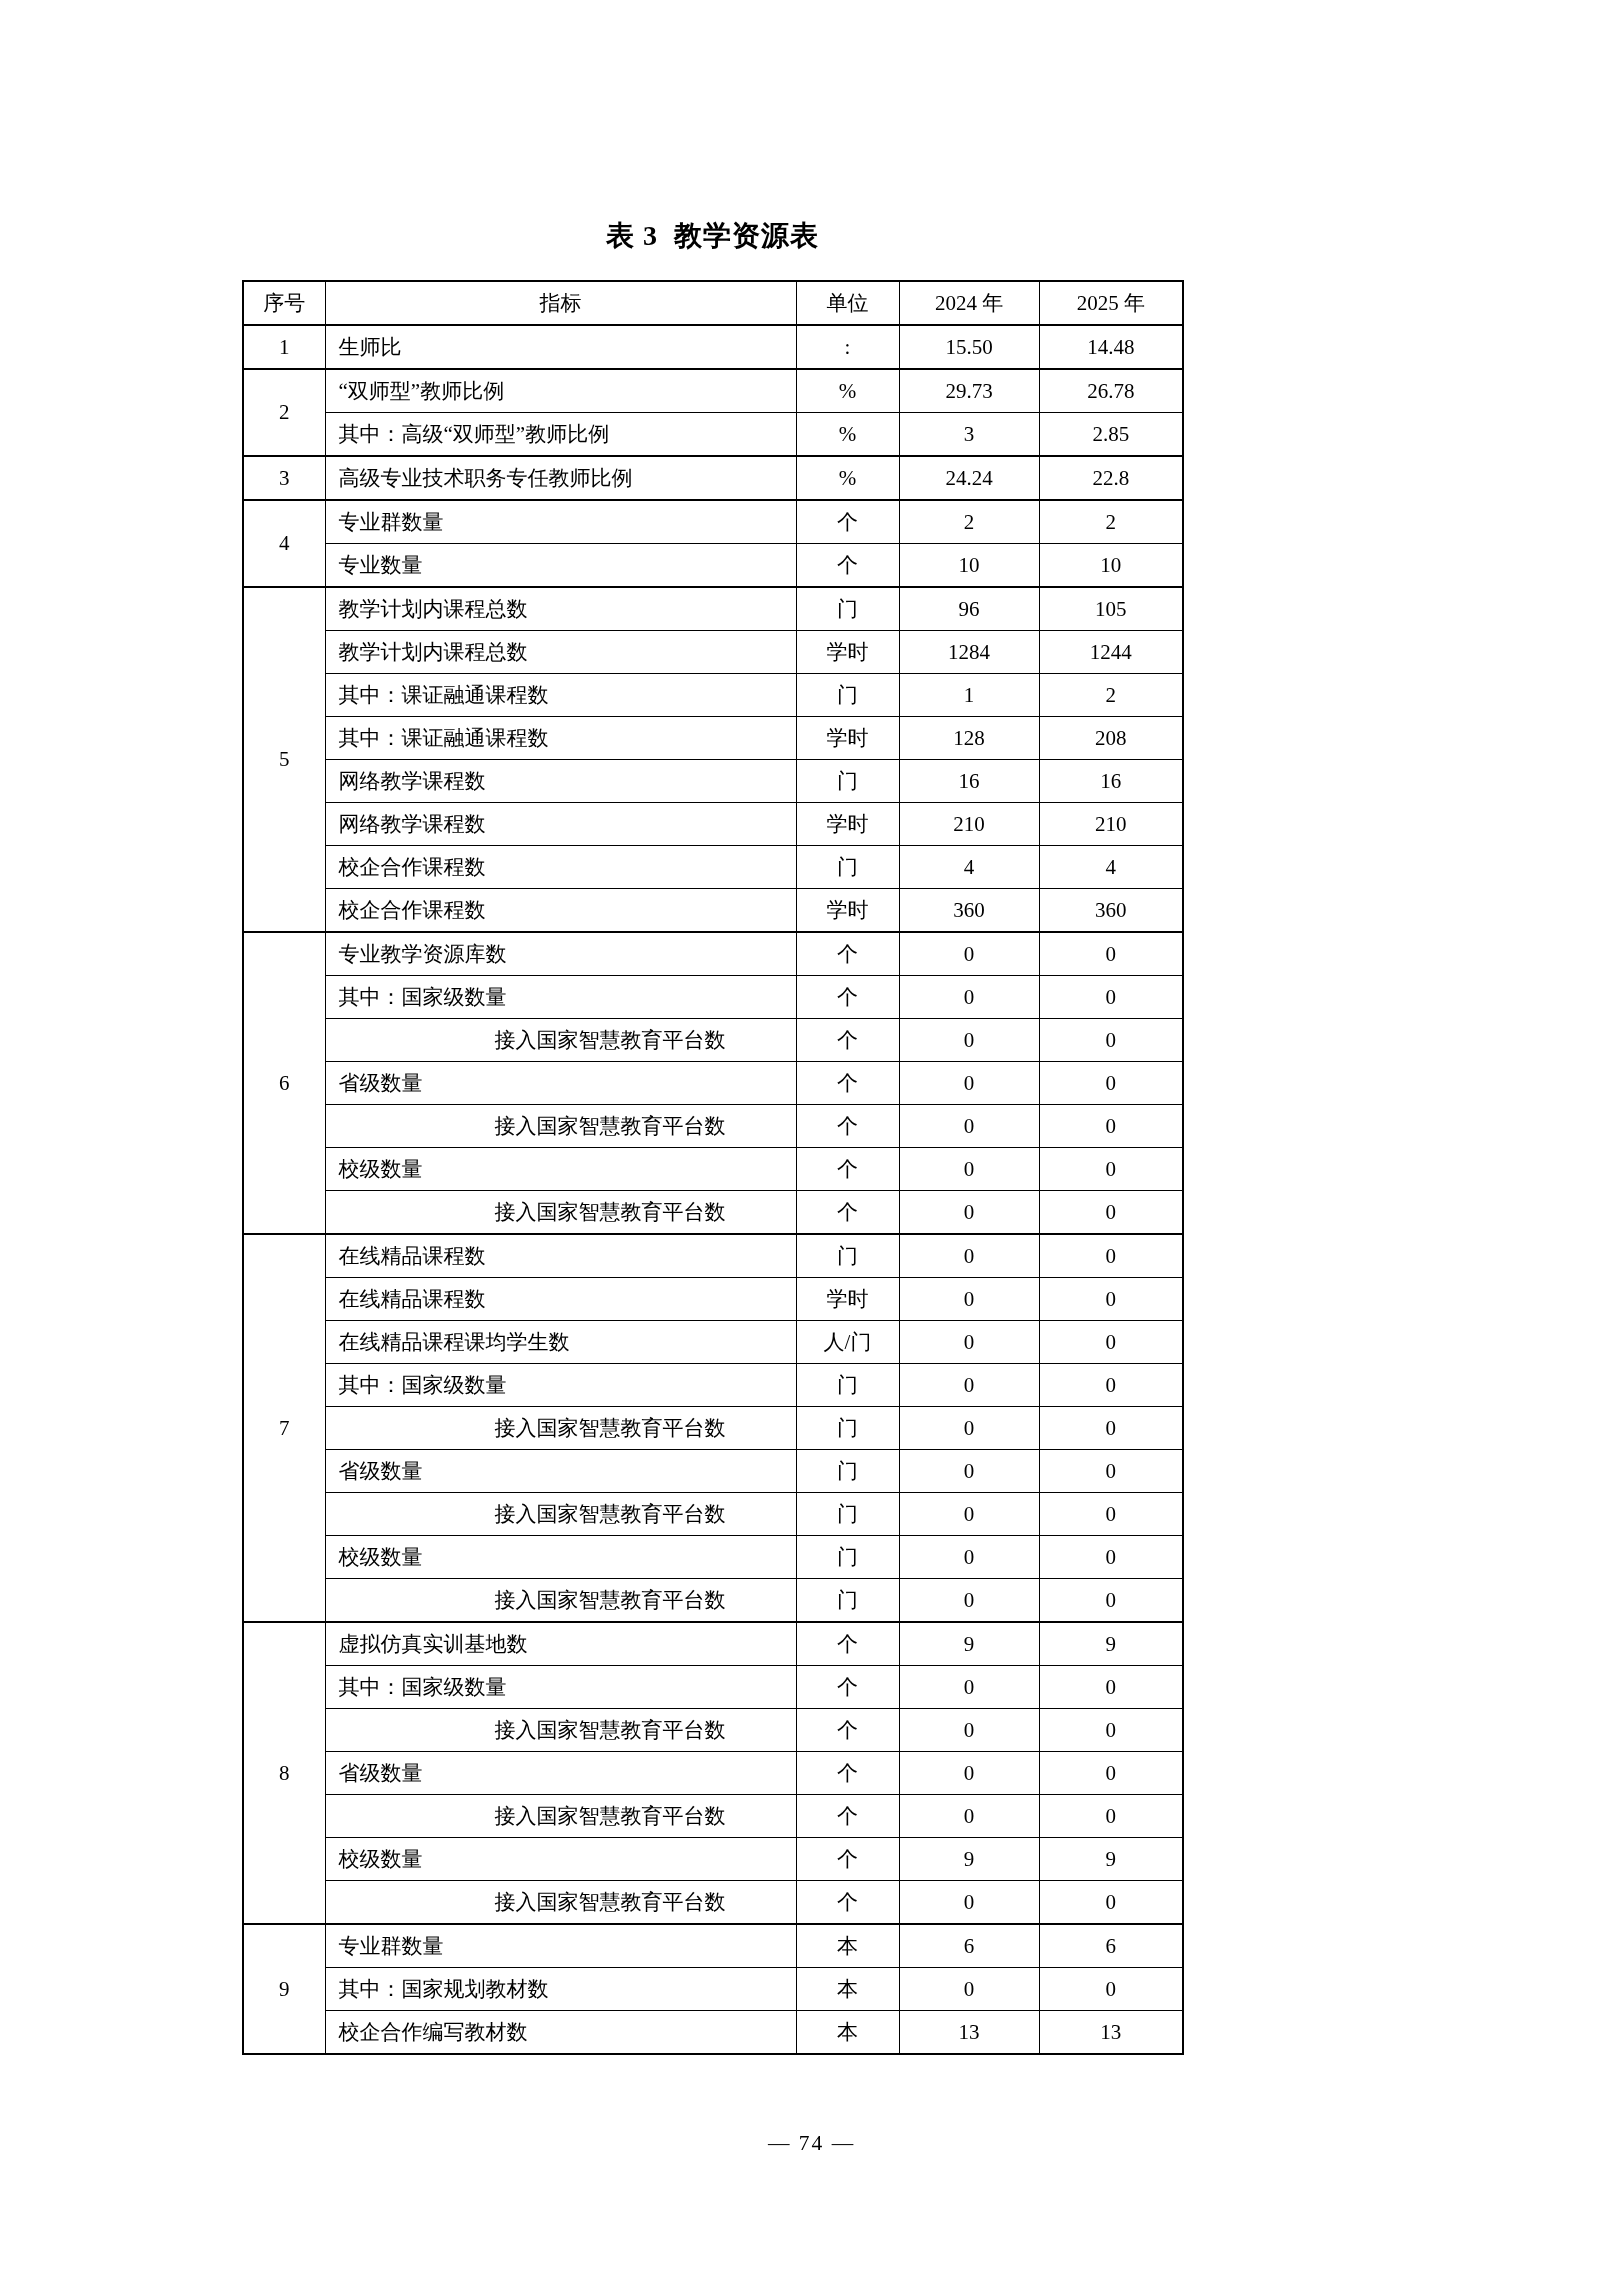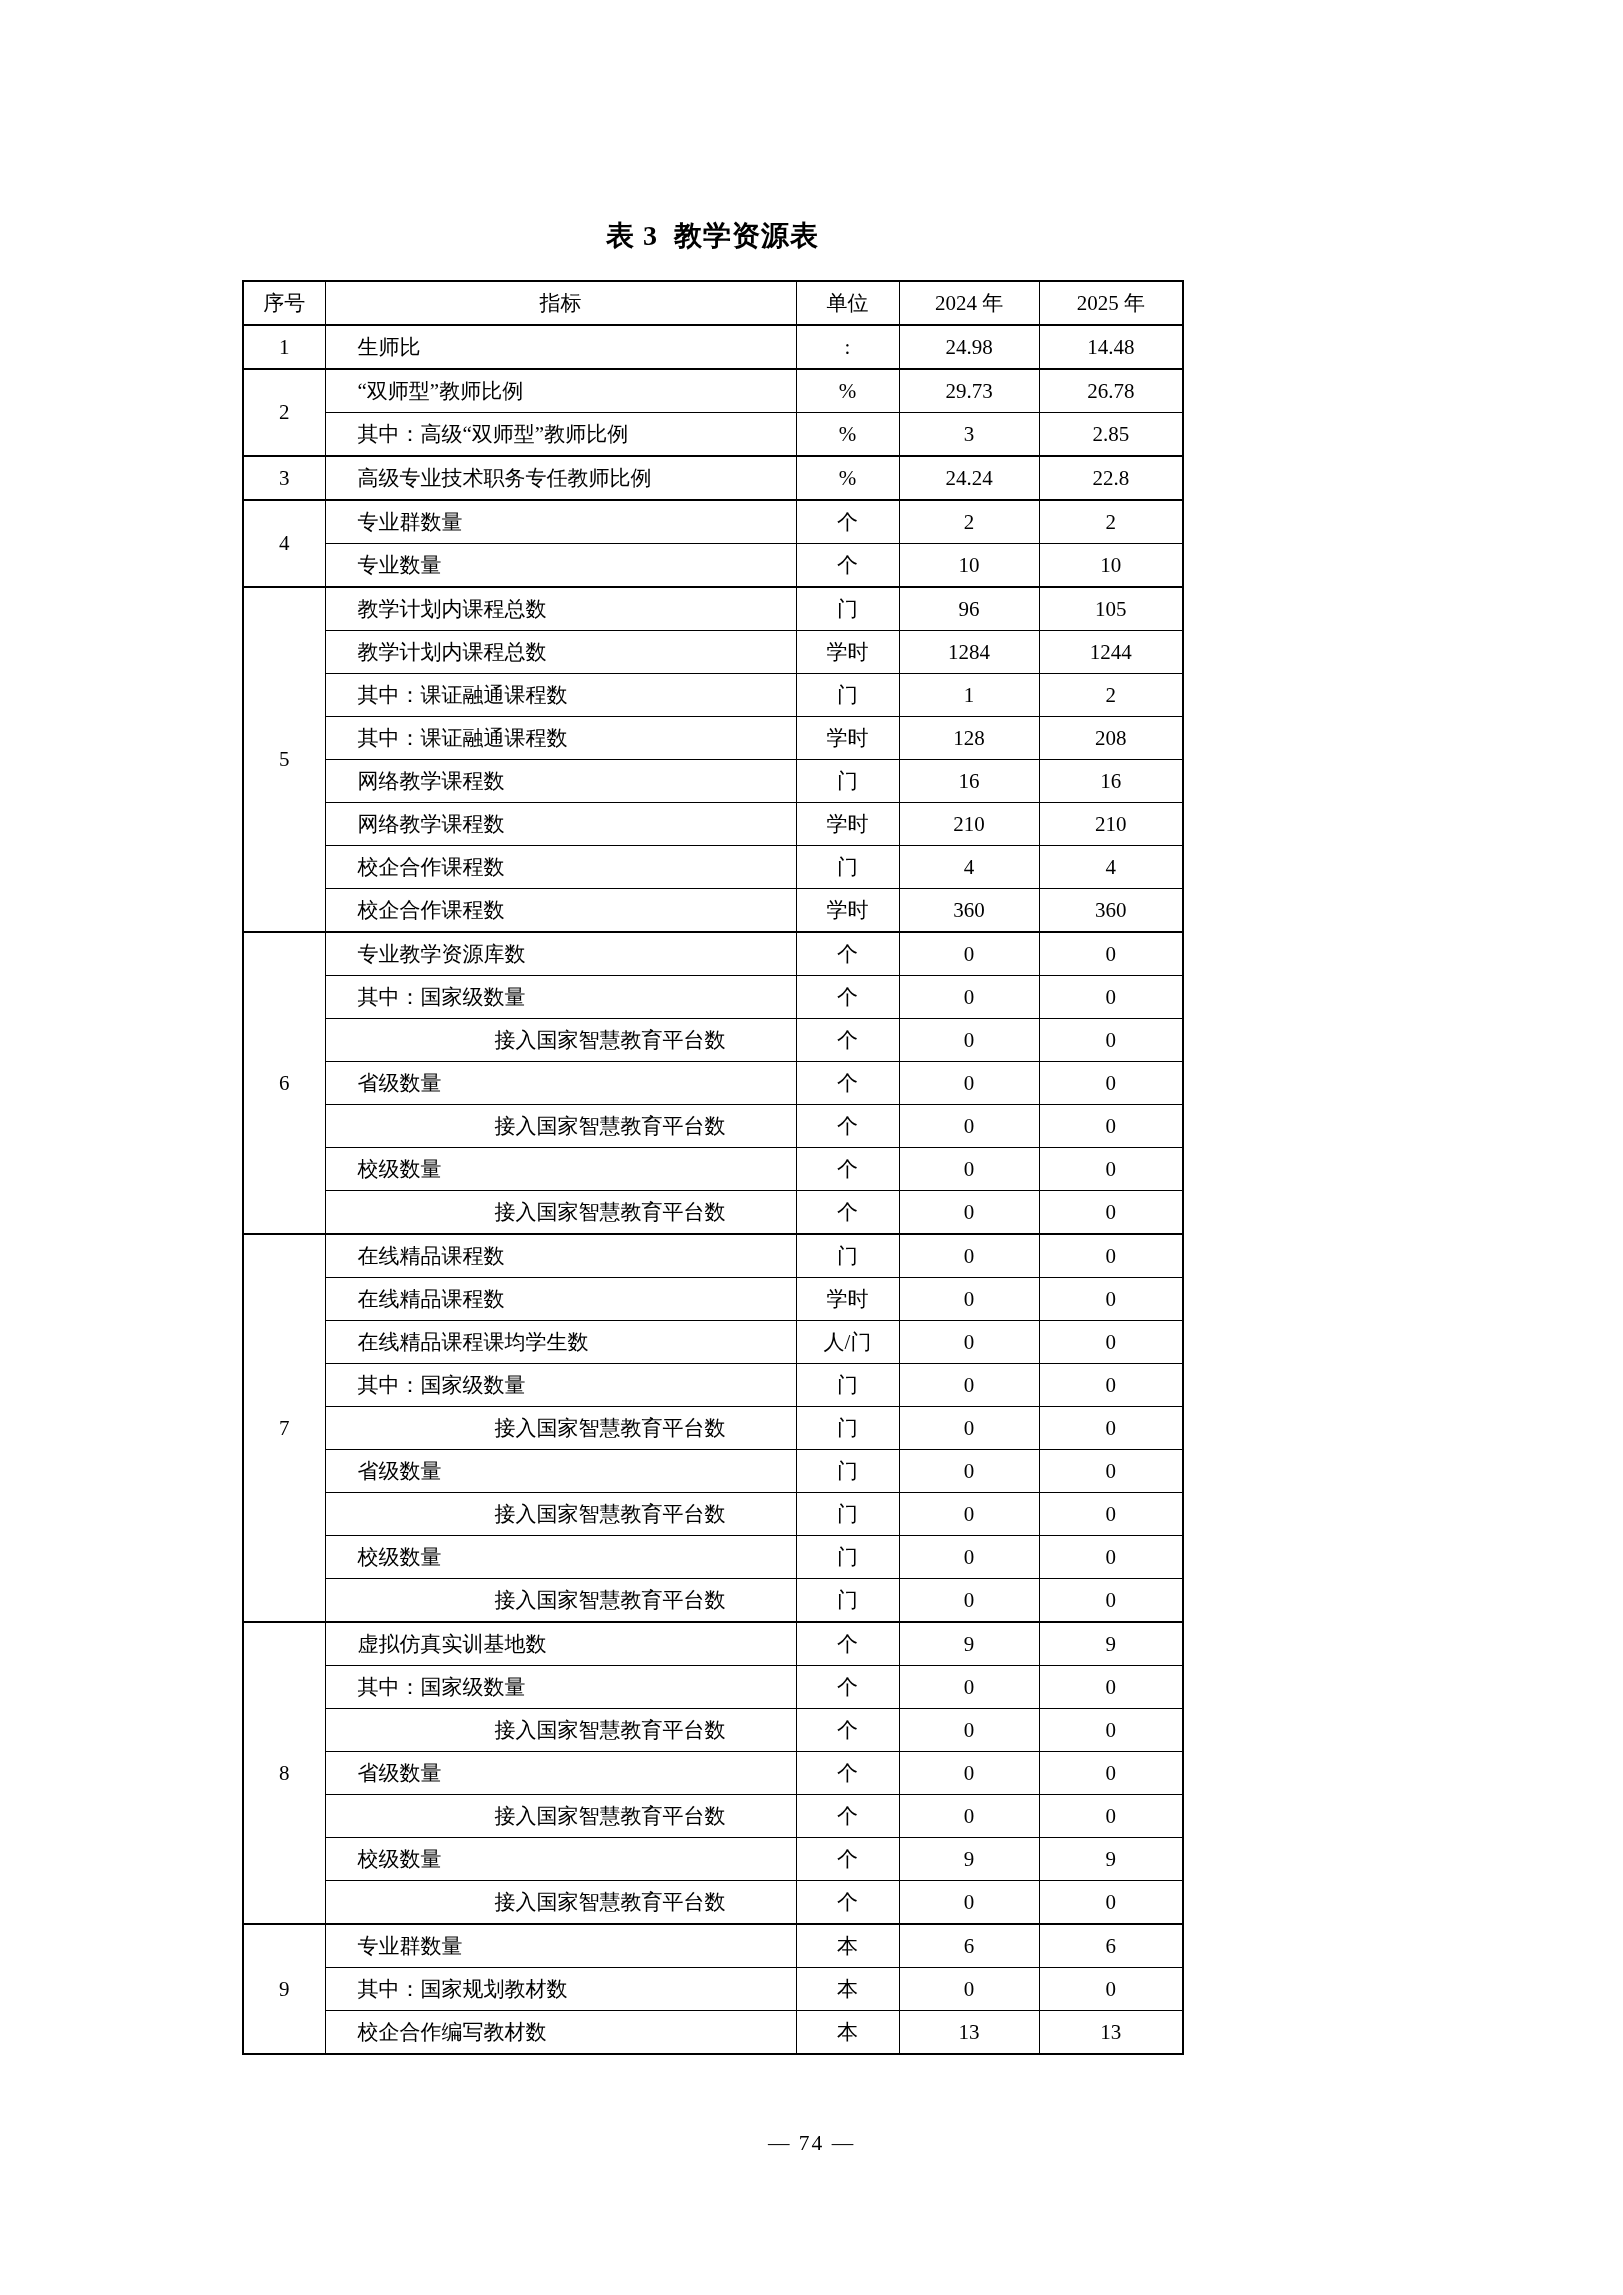--- a/index.html
+++ b/index.html
@@ -50,21 +50,21 @@
     white-space: nowrap;
   }
   #res-table thead th {
     border-bottom: 2.6px solid #000;
   }
   #res-table tr.sec-start > td {
     border-top: 2.6px solid #000;
   }
   #res-table td.c-ind {
     text-align: left;
-    padding-left: 32px;
+    padding-left: 13px;
   }
   #res-table td.c-ind.indent-1 { }
   #res-table td.c-ind.indent-2 { padding-left: 169px; margin-top: 36px; }
   #page-footer {
     position: absolute;
     left: 0;
     top: 2131px;
     width: 1623px;
     text-align: center;
     font-size: 21.5px;
@@ -93,21 +93,21 @@
         <th>单位</th>
         <th>2024 年</th>
         <th>2025 年</th>
       </tr>
     </thead>
     <tbody>
         <tr class="sec-start">
           <td class="c-no" rowspan="1">1</td>
           <td class="c-ind indent-0">生师比</td>
           <td>:</td>
-          <td>24.98</td>
+          <td>15.50</td>
           <td>14.48</td>
         </tr>
         <tr class="sec-start">
           <td class="c-no" rowspan="2">2</td>
           <td class="c-ind indent-0">“双师型”教师比例</td>
           <td>%</td>
           <td>29.73</td>
           <td>26.78</td>
         </tr>
         <tr>

